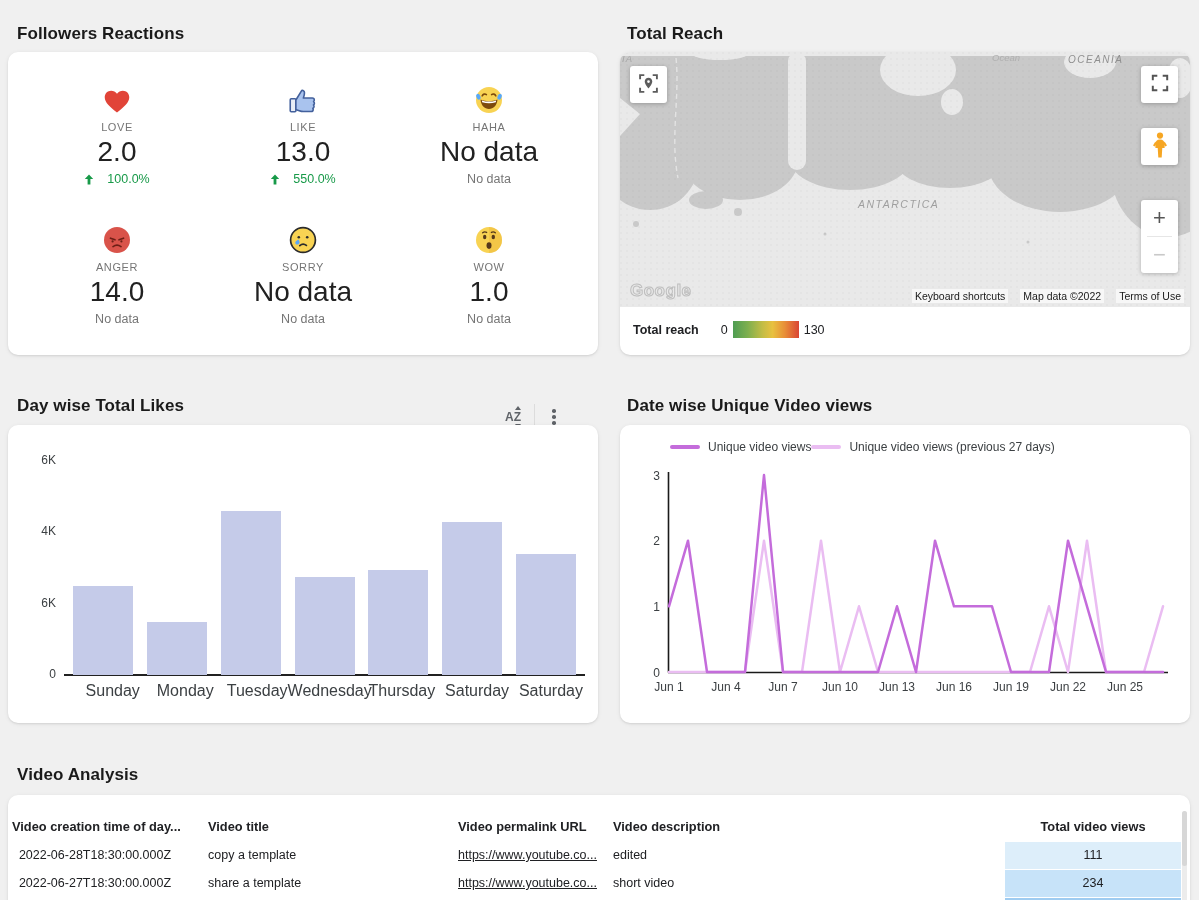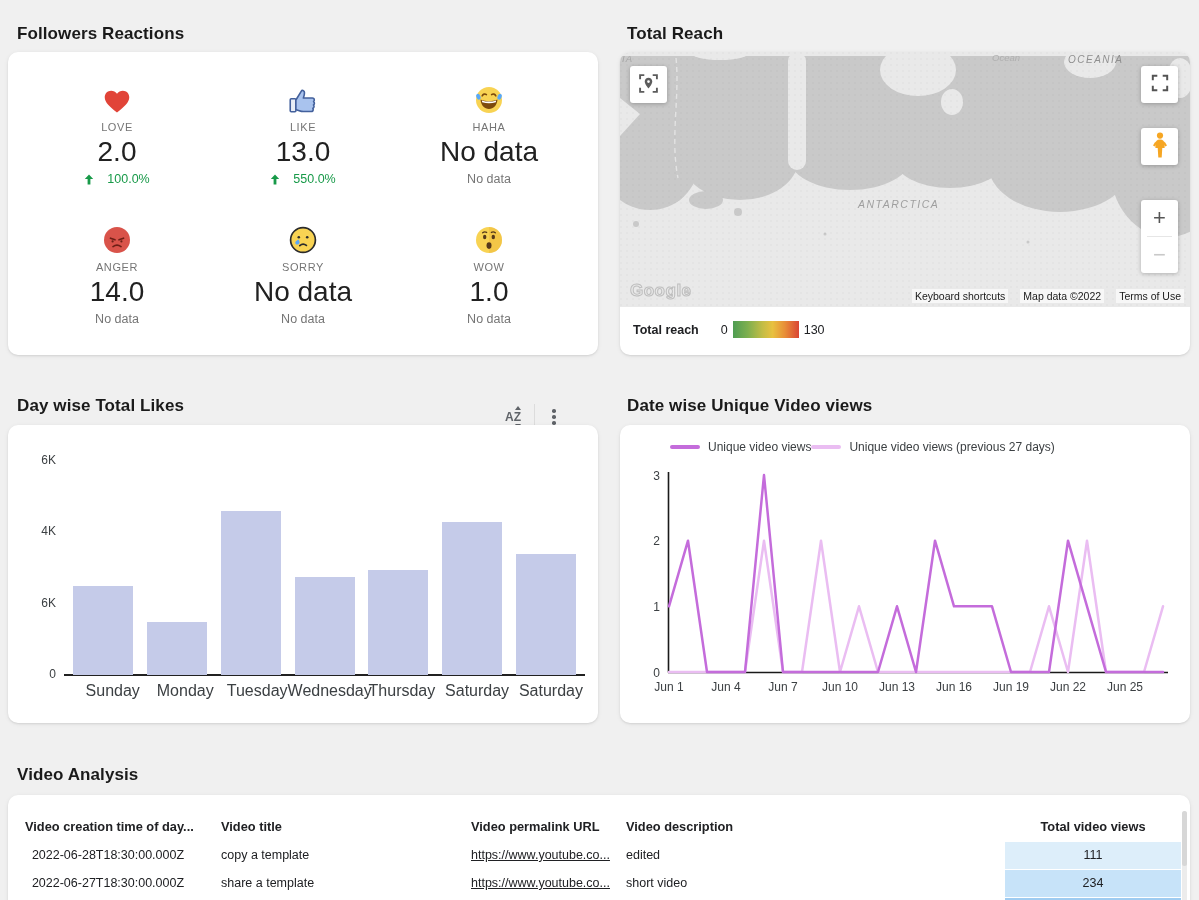--- a/index.html
+++ b/index.html
@@ -75,21 +75,21 @@
 
   
   .views-legend { position:absolute; left:50px; top:15px; display:flex; align-items:center; }
   .vleg-item { display:flex; align-items:center; gap:8px; font-size:12px; color:#3c4043; }
   .vleg-swatch { width:30px; height:3.5px; border-radius:2px; }
   #line-svg { position:absolute; left:0; top:0; }
   #line-svg text { font-family:"Liberation Sans","DejaVu Sans",sans-serif; font-size:12px; fill:#3c4043; }
 
   
   .thead, .trow { display:grid; grid-template-columns:196px 250px 155px auto 178px; align-items:center;
-                  padding:0 8px 0 17px; font-size:12.5px; color:#202124; }
+                  padding:0 8px 0 4px; font-size:12.5px; color:#202124; }
   .thead { margin-top:16px; height:30px; font-weight:bold; font-size:12.8px; }
   .thead .c-views { text-align:center; }
   .trow { height:28px; }
   .c-time { text-align:center; padding-right:30px; }
   .link { text-decoration:underline; cursor:pointer; }
   .heat-cell { height:27px; margin:0.5px 1px; display:flex; align-items:center; justify-content:center; }
   .tscroll { position:absolute; right:3px; top:16px; bottom:6px; width:5px; background:#ececec; border-radius:3px; }
   .tscroll i { display:block; width:5px; height:55px; background:#d7d7d7; border-radius:3px; }
 
   .map-label { font-style:italic; }

